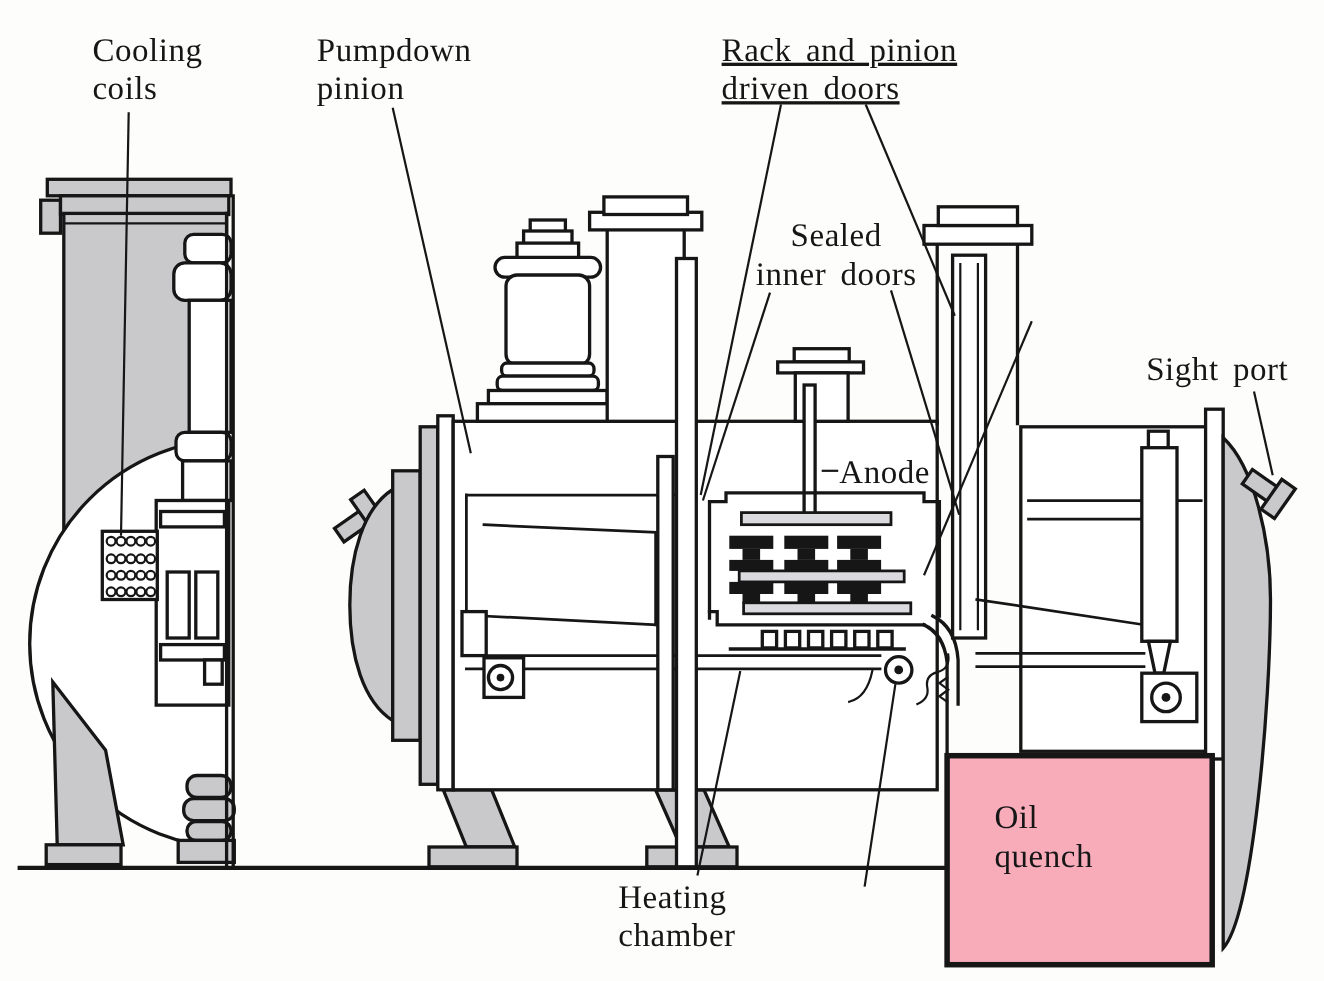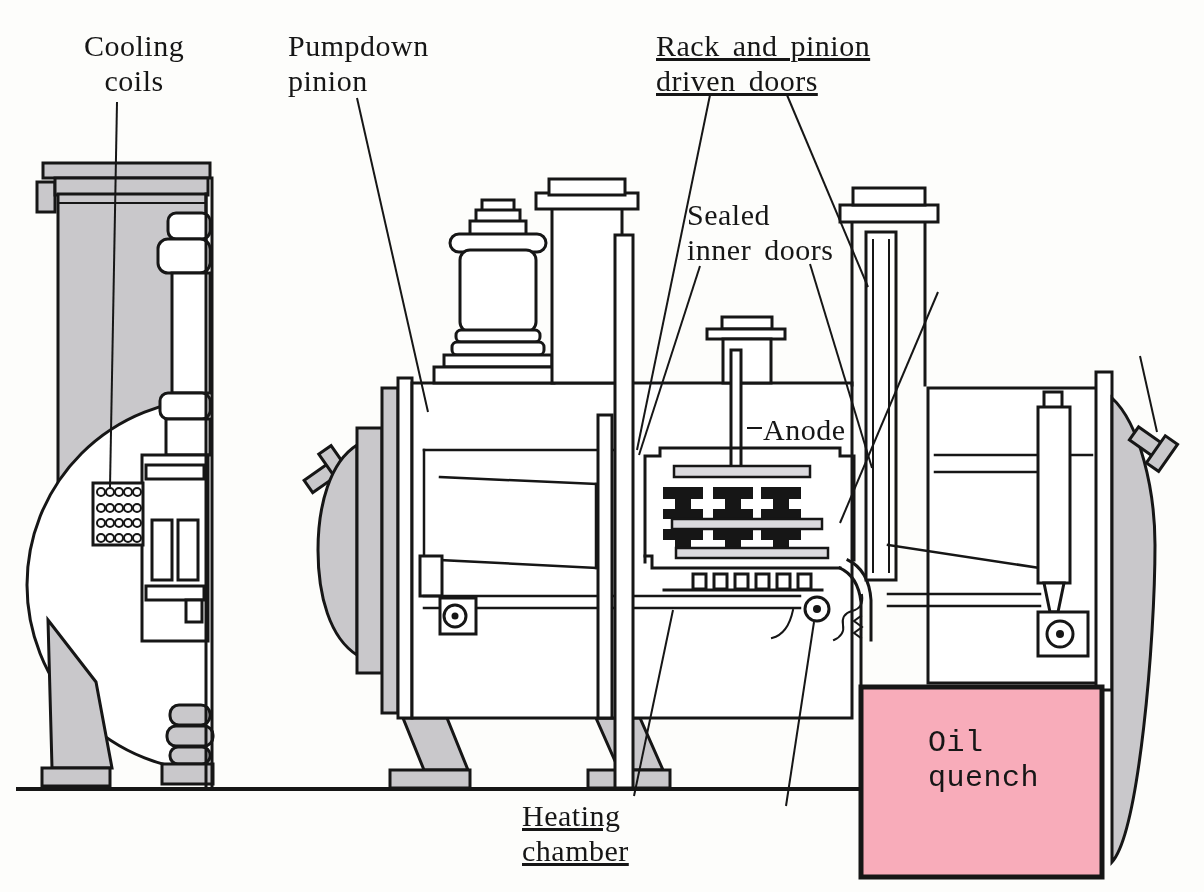--- a/index.html
+++ b/index.html
@@ -262,26 +262,27 @@
     <line class="lead" x1="700" y1="266" x2="639" y2="455"></line>
     <line class="lead" x1="810" y1="264" x2="872" y2="468"></line>
     <line class="lead" x1="938" y1="292" x2="840" y2="523"></line>
     <line class="lead" x1="1140" y1="356" x2="1157" y2="432"></line>
     <line class="lead" x1="747" y1="428" x2="762" y2="428"></line>
     <line class="lead" x1="634" y1="796" x2="673" y2="610"></line>
     <line class="lead" x1="786" y1="806" x2="814" y2="622"></line>
   </g>
 </svg>
 
-  <div class="label" style="left:84px;top:28px;text-align:center;">Cooling
+  <div class="label" style="left:84px;top:28px;">Cooling
 coils</div>
   <div class="label" style="left:288px;top:28px;">Pumpdown
 pinion</div>
   <div class="label" style="left:656px;top:28px;text-decoration:underline;">Rack and pinion
 driven doors</div>
-  <div class="label" style="left:687px;top:197px;">Sealed
+  <div class="label" style="left:687px;top:197px;text-align:center;">Sealed
 inner doors</div>
+  <div class="label" style="left:1042px;top:318px;">Sight port</div>
   <div class="label" style="left:763px;top:412px;">Anode</div>
-  <div class="label" style="left:522px;top:798px;text-decoration:underline;">Heating
+  <div class="label" style="left:562px;top:798px;">Heating
 chamber</div>
-  <div class="label" style="left:928px;top:726px;font-family:Liberation Mono, monospace;">Oil
+  <div class="label" style="left:904px;top:726px;">Oil
 quench</div>
 </div>
 
 </body></html>

